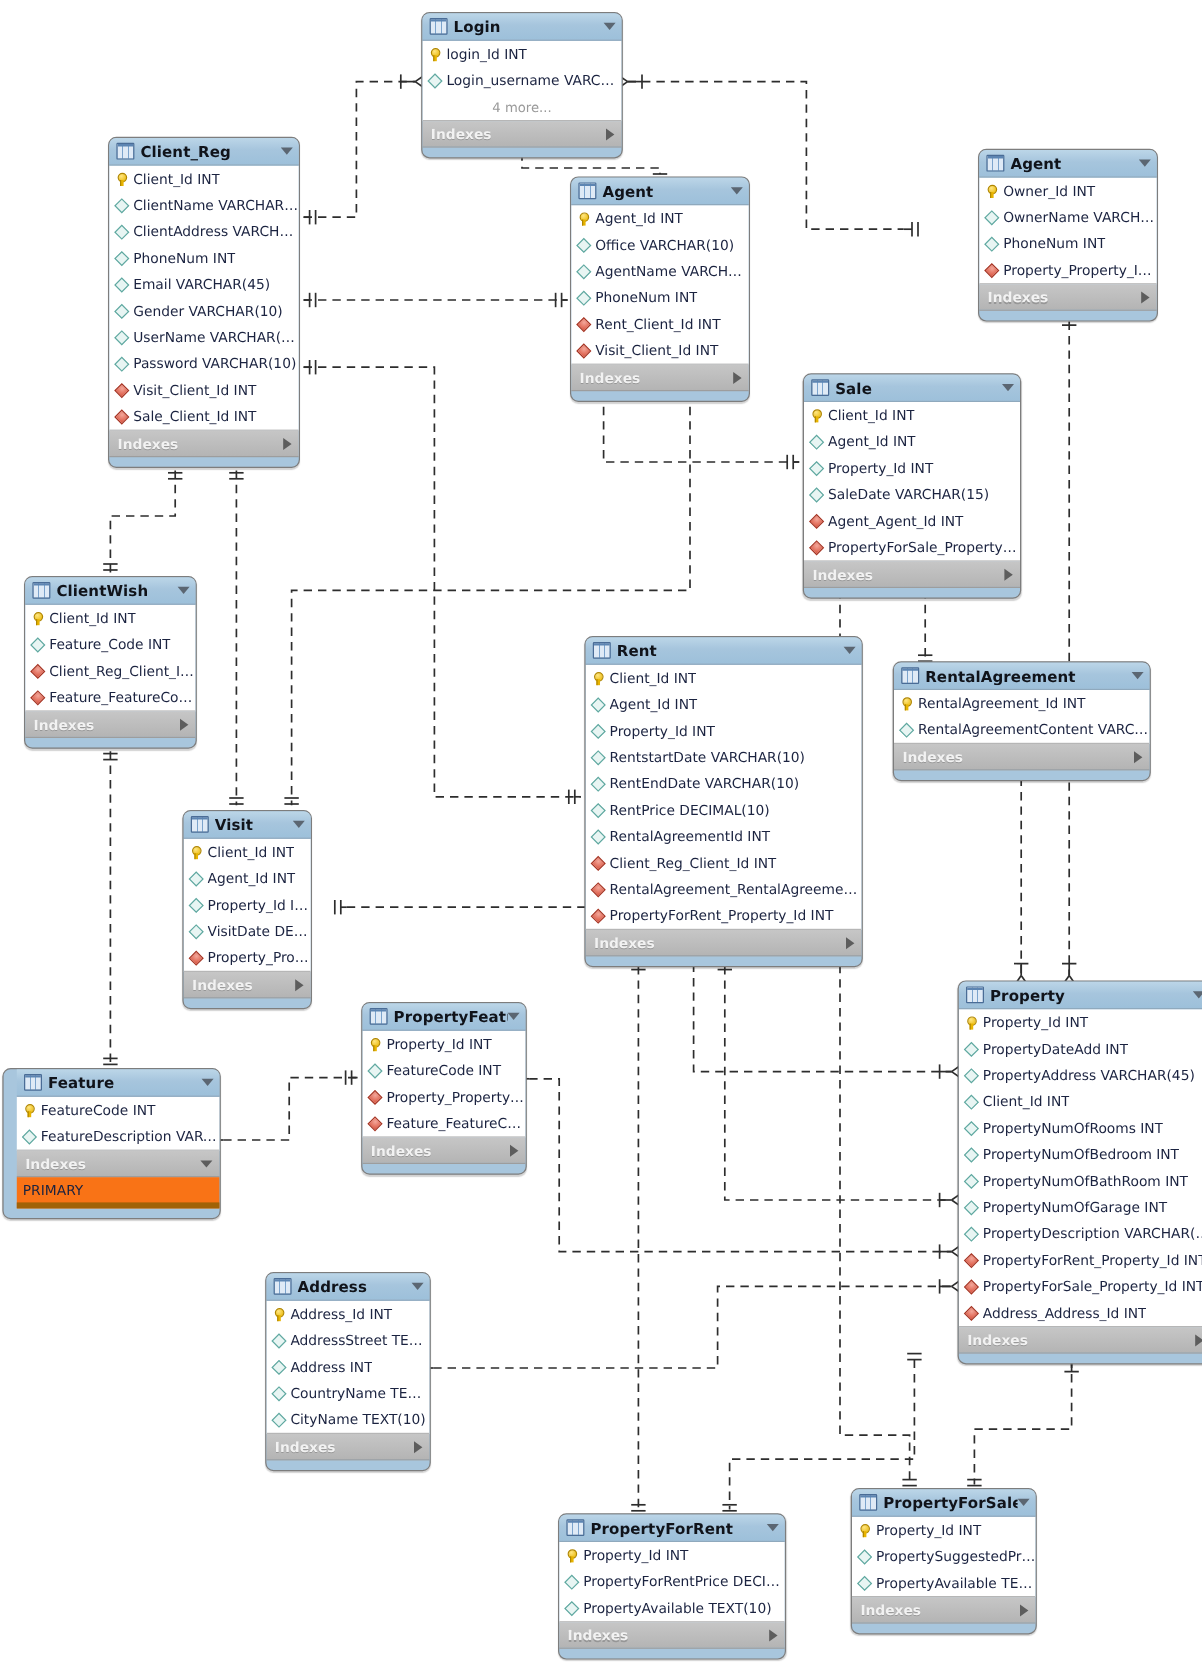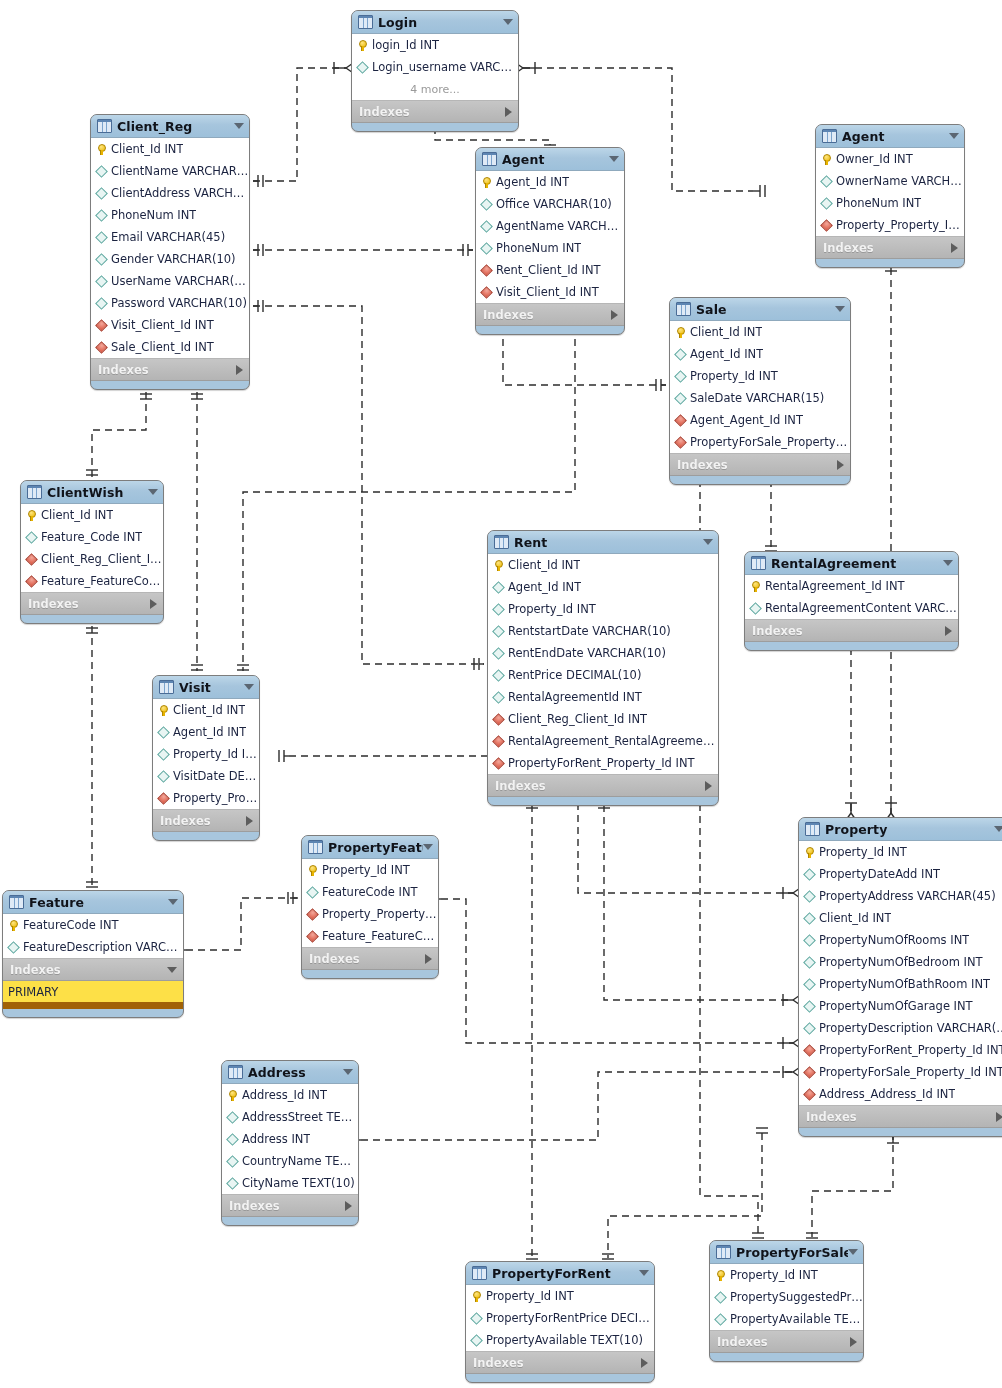--- a/index.html
+++ b/index.html
@@ -157,22 +157,22 @@
     border-bottom: 5px solid transparent;
     border-left: 7px solid #5d5d5d;
   }
   .idx-arrow-down {
     width: 0; height: 0;
     border-left: 5px solid transparent;
     border-right: 5px solid transparent;
     border-top: 6px solid #5d5d5d;
   }
   .tbl-idxrows {
-    background: #fde047;
-    border-bottom: 7px solid #a16207;
+    background: #f97316;
+    border-bottom: 5px solid #a16207;
   }
   .idxrow {
     height: 21px;
     display: flex;
     align-items: center;
     padding-left: 5px;
     font-size: 11.5px;
     color: #1b2340;
   }
   .tbl-foot { height: 8px; background: transparent; }
@@ -581,21 +581,21 @@
             <span class="g fk"></span>
             <span class="cname">Property_Property_Id INT</span>
           </div>
         </div>
         <div class="tbl-idx">
           <span class="idx-label">Indexes</span>
           <span class="idx-arrow-right"></span>
         </div>
         <div class="tbl-foot"></div>
       </div>
-      <div class="tbl" style="left: 669px; top: 297px; width: 182px;">
+      <div class="tbl" style="left: 669px; top: 311px; width: 182px;">
         <div class="tbl-head">
           <span class="ico-table"></span>
           <span class="tbl-title">Sale</span>
           <span class="ico-caret"></span>
         </div>
         <div class="tbl-cols">
           <div class="col">
             <span class="g pk"></span>
             <span class="cname">Client_Id INT</span>
           </div>
@@ -851,21 +851,21 @@
             <span class="g fk"></span>
             <span class="cname">Feature_FeatureCode INT</span>
           </div>
         </div>
         <div class="tbl-idx">
           <span class="idx-label">Indexes</span>
           <span class="idx-arrow-right"></span>
         </div>
         <div class="tbl-foot"></div>
       </div>
-      <div class="tbl" style="left: 2px; top: 890px; width: 182px;">
+      <div class="tbl" style="left: 2px; top: 890px; width: 182px; padding-left: 11px;">
         <div class="tbl-head">
           <span class="ico-table"></span>
           <span class="tbl-title">Feature</span>
           <span class="ico-caret"></span>
         </div>
         <div class="tbl-cols">
           <div class="col">
             <span class="g pk"></span>
             <span class="cname">FeatureCode INT</span>
           </div>

